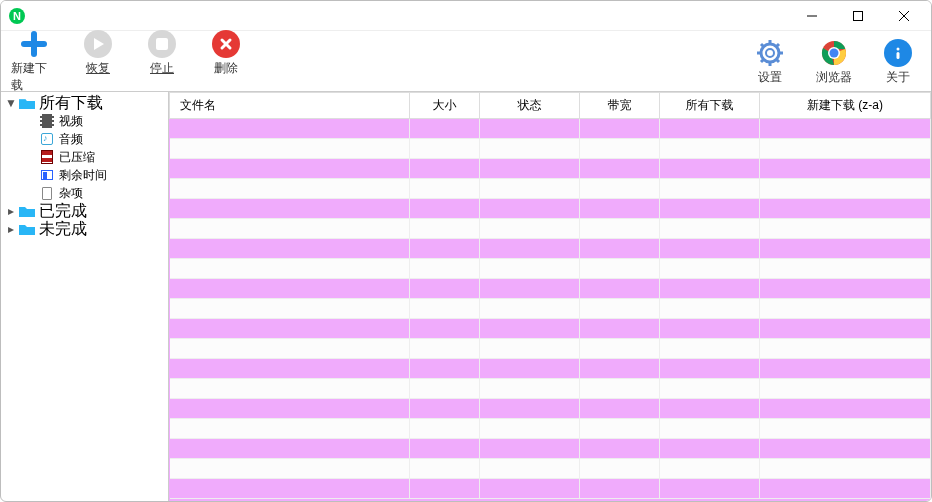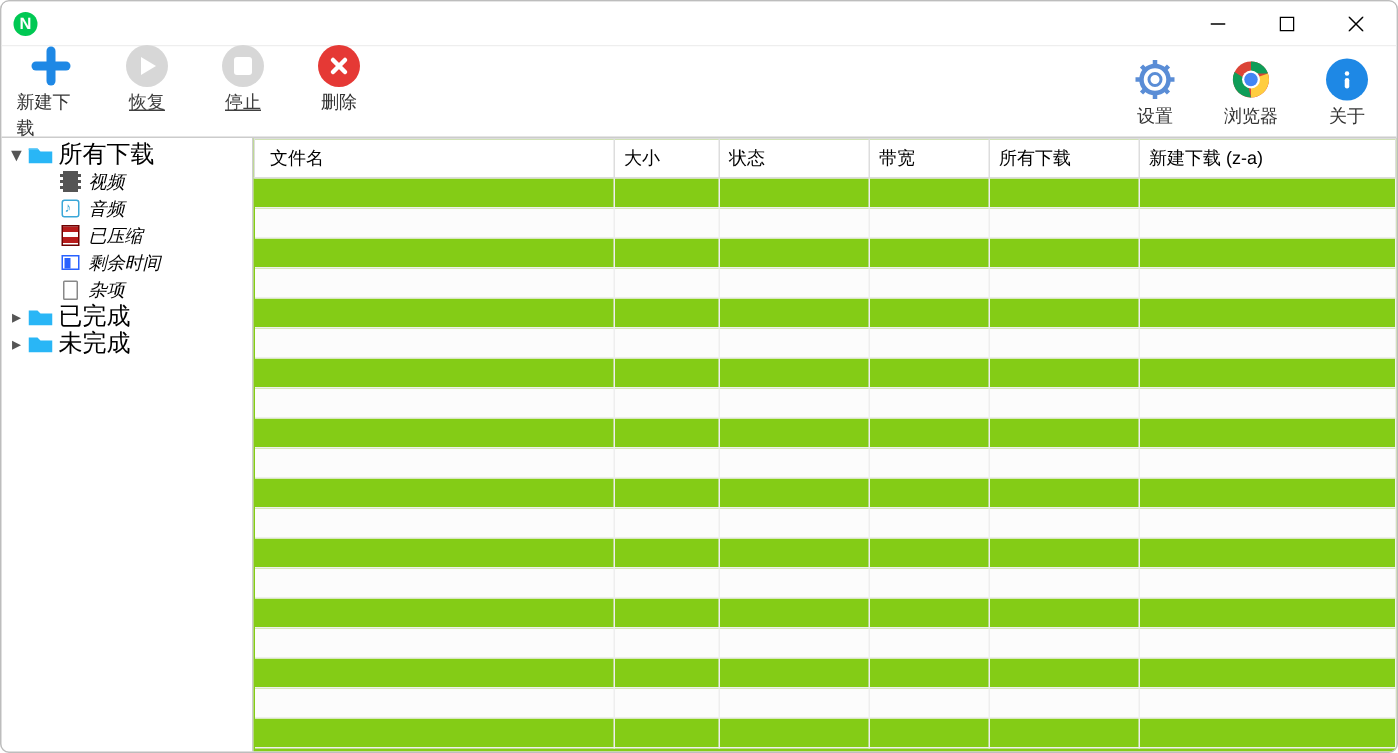--- a/index.html
+++ b/index.html
@@ -80,39 +80,39 @@
     white-space: nowrap;
   }
   .tree-row .caret {
     width: 12px; display: inline-block; text-align: center; color: #555;
   }
   .tree-row .node-icon {
     width: 16px; height: 14px; margin: 0 4px 0 2px;
     display: inline-flex; align-items: center; justify-content: center;
   }
   .tree-row .txt { font-size: 16px; }
-  .tree-child { padding-left: 38px; display: flex; align-items: center; height: 18px; cursor: pointer; font-style: italic; }
+  .tree-child { padding-left: 38px; display: flex; align-items: center; height: 18px; cursor: pointer; }
   .tree-child .node-icon { width: 16px; height: 14px; margin-right: 4px; display:inline-flex; align-items:center; justify-content:center; }
 
   .folder-blue { fill: #29b6f6; }
   .folder-shape { width:16px; height:12px; }
 
   .content {
     flex: 1;
     overflow: auto;
-    background: #84cc16;
+    background: #f0abfc;
   }
   table.downloads {
     border-collapse: collapse;
     width: 100%;
   }
   table.downloads th {
     font-weight: normal;
     font-size: 12px;
-    text-align: left;
+    text-align: center;
     padding: 4px 6px;
     border: 1px solid #ddd;
     background: #fff;
     height: 22px;
   }
   table.downloads th:first-child { text-align: left; padding-left: 10px; }
   table.downloads td {
     border-right: 1px solid #eee;
     border-bottom: 1px solid #eee;
     height: 20px;

